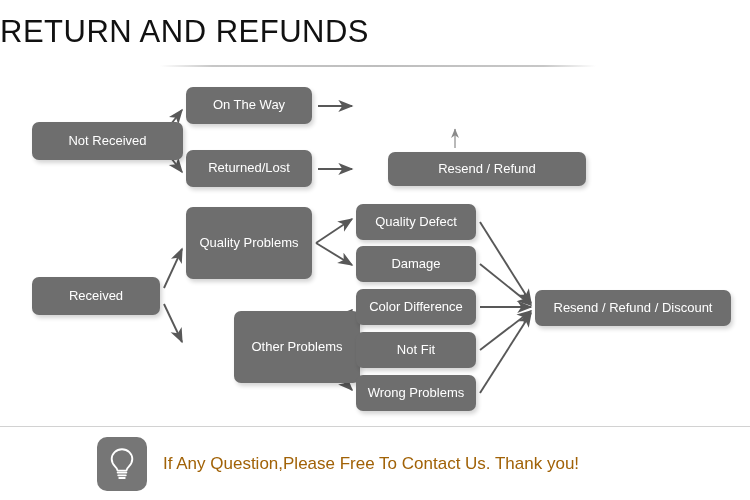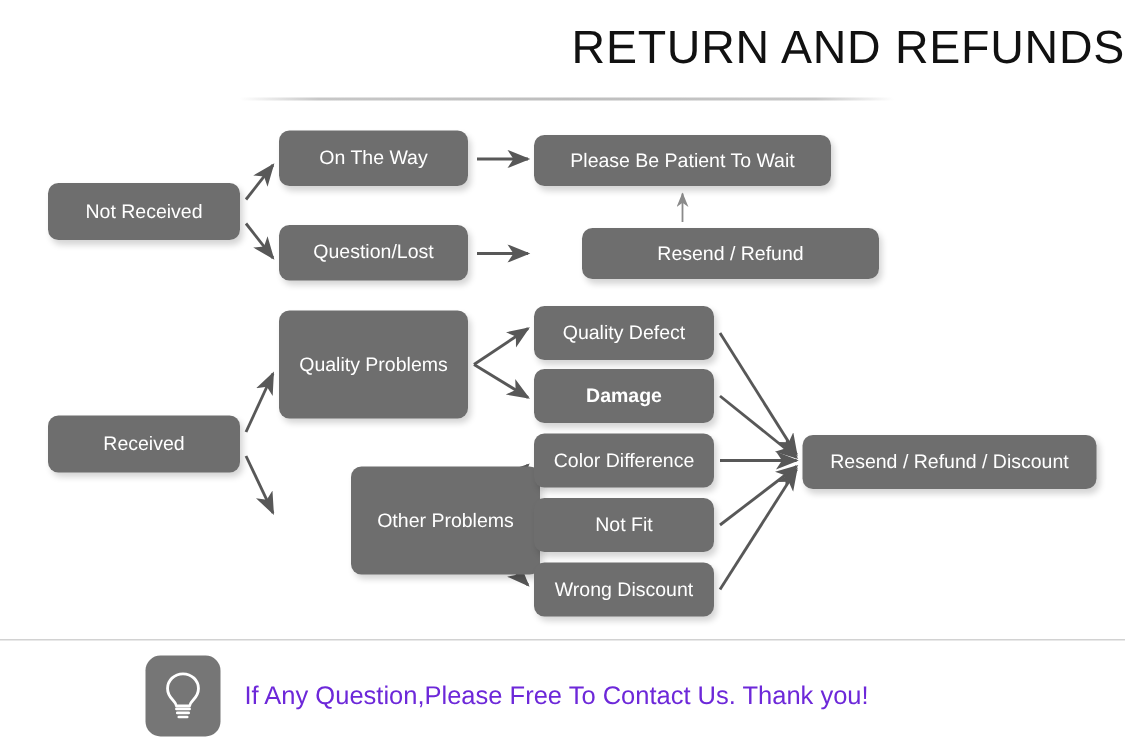--- a/index.html
+++ b/index.html
@@ -19,21 +19,21 @@
     width: 750px;
     height: 500px;
   }
 
   
   #title {
     position: absolute;
     left: 0;
     top: 14px;
     width: 750px;
-    text-align: right;
+    text-align: left;
     font-size: 31px;
     font-weight: 400;
     letter-spacing: 0.5px;
     color: #111111;
     font-family: "Liberation Sans", sans-serif;
   }
   #title-divider {
     position: absolute;
     left: 160px;
     top: 65px;
@@ -99,21 +99,21 @@
     background: #767676;
     border-radius: 10px;
     display: flex;
     align-items: center;
     justify-content: center;
     flex: 0 0 auto;
   }
   #footer-text {
     margin-left: 16px;
     font-size: 17px;
-    color: #6d28d9;
+    color: #a16207;
     font-family: "Liberation Sans", sans-serif;
     white-space: nowrap;
   }
 </style>
 </head>
 <body>
 
 <div id="page">
 
   <div id="title">RETURN AND REFUNDS</div>
@@ -151,45 +151,44 @@
       <line x1="480" y1="222" x2="531" y2="303"></line>
       <line x1="480" y1="264" x2="531" y2="305"></line>
       <line x1="480" y1="307" x2="531" y2="307"></line>
       <line x1="480" y1="350" x2="531" y2="311"></line>
       <line x1="480" y1="393" x2="531" y2="313"></line>
     </g>
 
     <line x1="455" y1="148" x2="455" y2="129" stroke="#8a8a8a" stroke-width="1.2" fill="none" marker-end="url(#ah-thin)"></line>
   </svg>
 
-  <div class="node" style="left:32px;  top:122px; width:128px; height:38px;">Not Received</div>
+  <div class="node" style="left:32px;  top:122px; width:151px; height:38px;">Not Received</div>
 
   <div class="node" style="left:186px; top:87px;  width:126px; height:37px;">On The Way</div>
 
-  <div class="node" style="left:186px; top:150px; width:126px; height:37px;">Question/Lost</div>
-
-  <div class="node" style="left:356px; top:90px;  width:198px; height:34px;">Please Be Patient To Wait</div>
+  <div class="node" style="left:186px; top:150px; width:126px; height:37px;">Returned/Lost</div>
+
 
   <div class="node" style="left:356px; top:152px; width:198px; height:34px;margin-left:32px;">Resend / Refund</div>
 
   <div class="node" style="left:32px;  top:277px; width:128px; height:38px;text-align:right;">Received</div>
 
   <div class="node" style="left:186px; top:207px; width:126px; height:72px;text-align:center;">Quality Problems</div>
 
   <div class="node" style="left:202px; top:311px; width:126px; height:72px;margin-left:32px;">Other Problems</div>
 
   <div class="node" style="left:356px; top:204px; width:120px; height:36px;">Quality Defect</div>
 
-  <div class="node" style="left:356px; top:246px; width:120px; height:36px;font-weight:bold;">Damage</div>
+  <div class="node" style="left:356px; top:246px; width:120px; height:36px;">Damage</div>
 
   <div class="node" style="left:356px; top:289px; width:120px; height:36px;">Color Difference</div>
 
   <div class="node" style="left:356px; top:332px; width:120px; height:36px;">Not Fit</div>
 
-  <div class="node" style="left:356px; top:375px; width:120px; height:36px;">Wrong Discount</div>
+  <div class="node" style="left:356px; top:375px; width:120px; height:36px;">Wrong Problems</div>
 
   <div class="node" style="left:535px; top:290px; width:196px; height:36px;">Resend / Refund / Discount</div>
 
   <div id="footer-divider"></div>
   <div id="footer">
     <div id="bulb-badge">
       <svg width="30" height="36" viewBox="0 0 30 36" aria-hidden="true">
         <path d="M15 3.2 C9.2 3.2 4.7 7.6 4.7 13.0 C4.7 16.4 6.3 18.7 8.2 20.6
                  C9.6 22.0 10.4 23.2 10.6 24.6 L19.4 24.6 C19.6 23.2 20.4 22.0
                  21.8 20.6 C23.7 18.7 25.3 16.4 25.3 13.0 C25.3 7.6 20.8 3.2 15 3.2 Z" fill="none" stroke="#ffffff" stroke-width="1.9" stroke-linejoin="round"></path>

